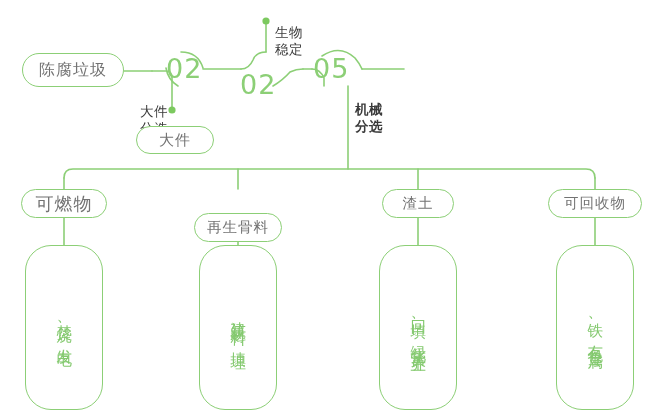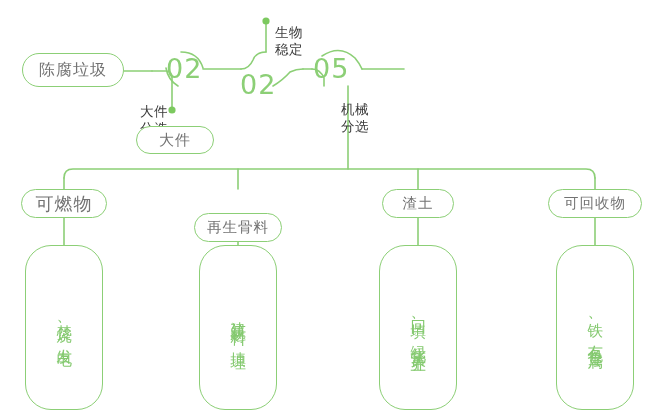--- a/index.html
+++ b/index.html
@@ -152,21 +152,21 @@
   </div>
 
   <div class="caption" style="left:133px; top:87px; text-align:center; width:42px;">
     <span>大件
 分选</span>
   </div>
   <div class="caption" style="left:275px; top:8px;">
     <span>生物
 稳定</span>
   </div>
-  <div class="caption" style="left:341px; top:85px;">
+  <div class="caption" style="left:355px; top:85px;font-weight:bold;">
     <span>机械
 分选</span>
   </div>
 
   <div class="pill" style="left:136px; top:126px; width:78px; height:28px; font-size:15px;">
     <span>大件</span>
   </div>
 
   <div class="pill" style="left:21px; top:189px; width:86px; height:29px; font-size:18px;">
     <span>可燃物</span>

